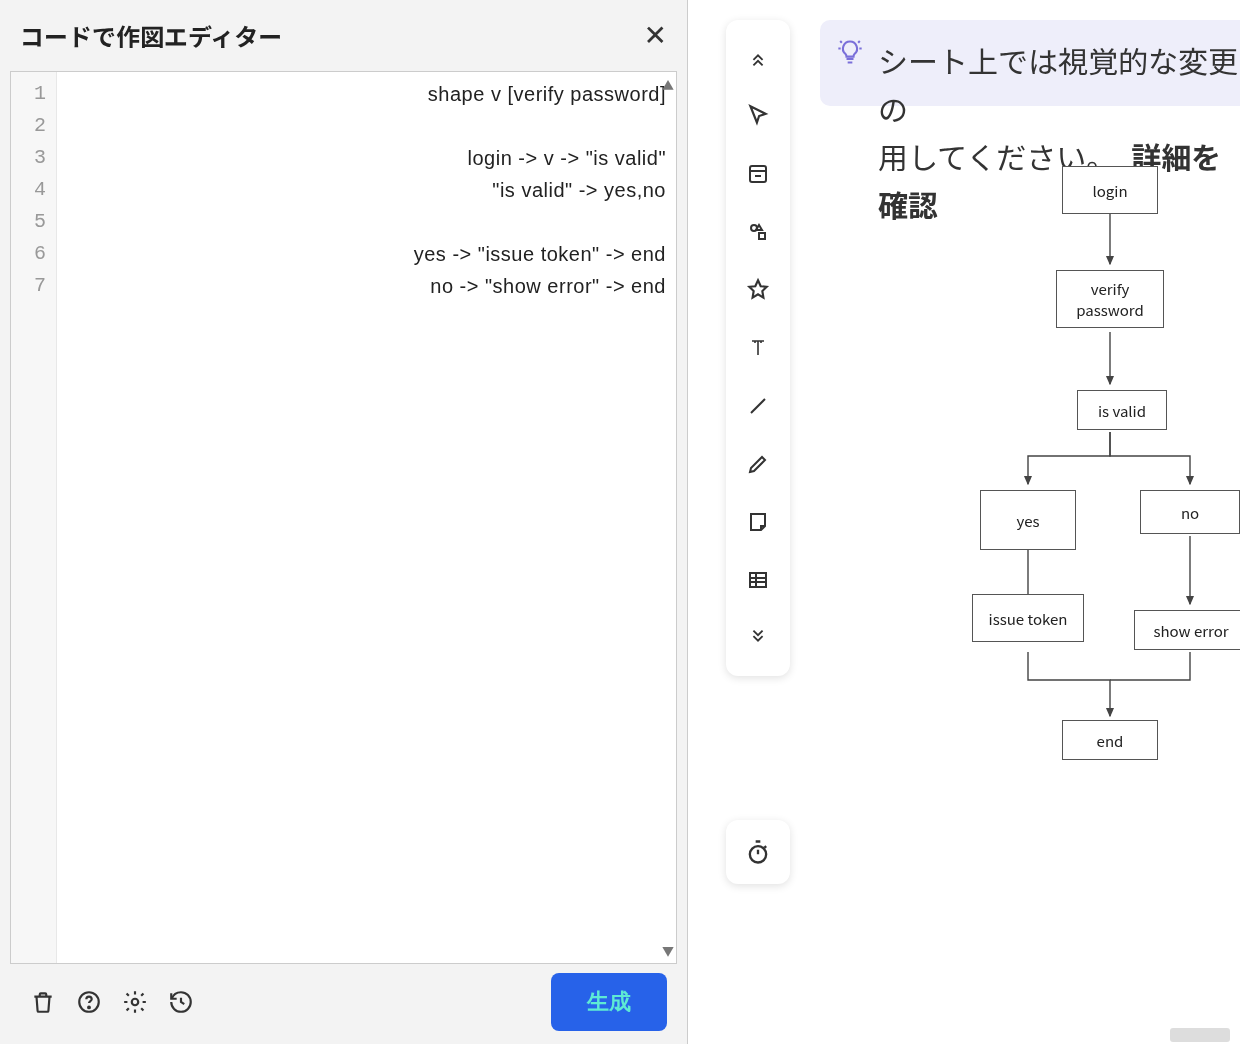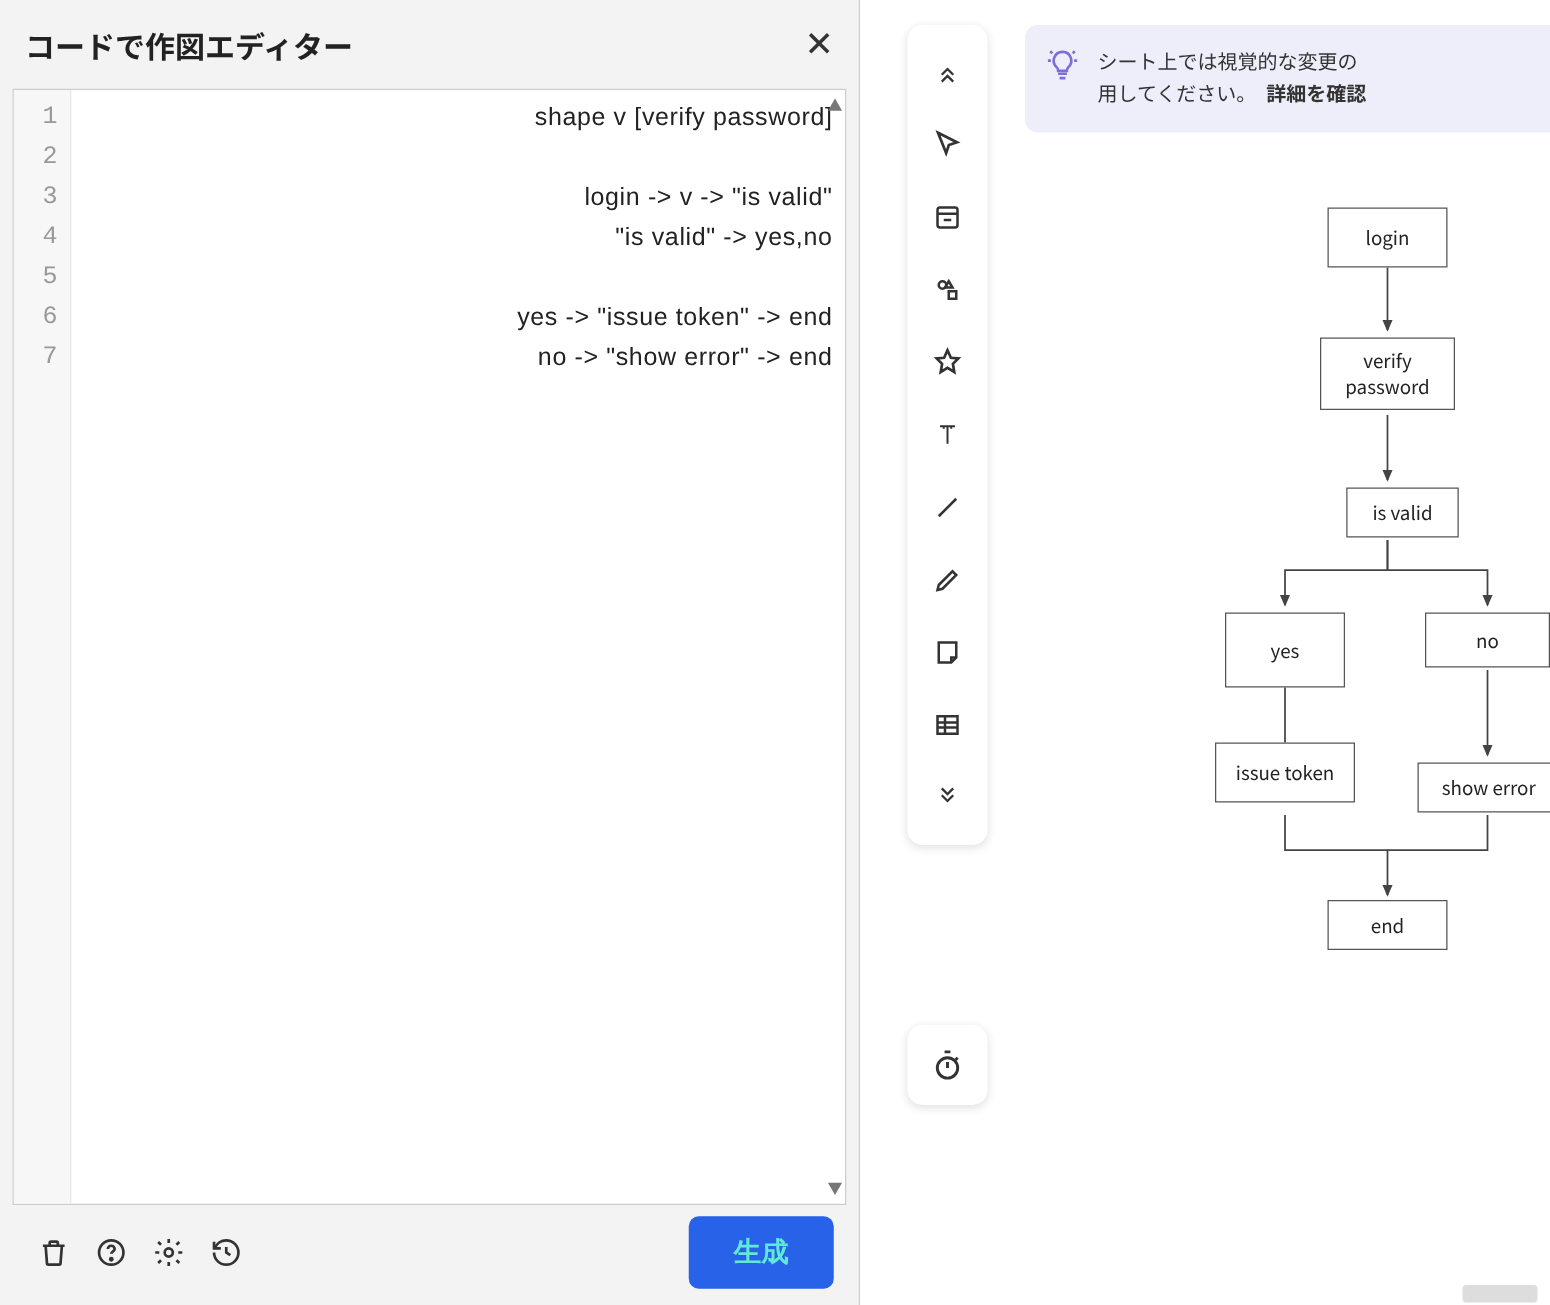--- a/index.html
+++ b/index.html
@@ -70,21 +70,21 @@
   display:flex;align-items:center;justify-content:center;
 }
 
 .hint-bar {
   position:absolute; left:132px; right:0; top:20px; height:86px;
   background:#eeeefa; border-radius:10px 0 0 10px;
   display:flex; align-items:flex-start; padding:16px 0 0 16px;
   gap:14px;
 }
 .bulb { color:#7a6fd9; flex-shrink:0; margin-top:2px;}
-.hint-text { font-size:16px; color:#333; line-height:1.6; }
+.hint-text { font-size:30px; color:#333; line-height:1.6; }
 .hint-text .bold { font-weight:700; }
 
 .diagram {
   position:absolute; left:200px; top:160px;
 }
 .node {
   position:absolute; border:1.5px solid #555; background:#fff;
   display:flex;align-items:center;justify-content:center;
   font-size:15px; text-align:center; padding:6px 10px;
 }

